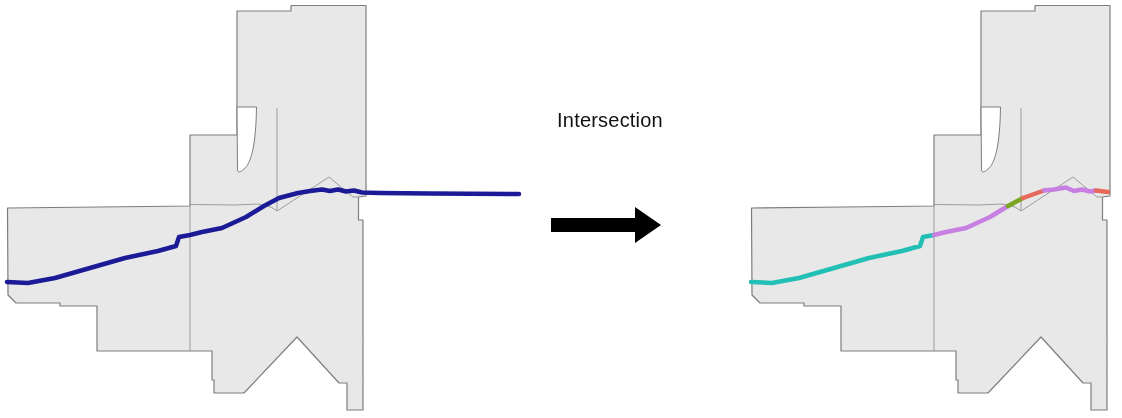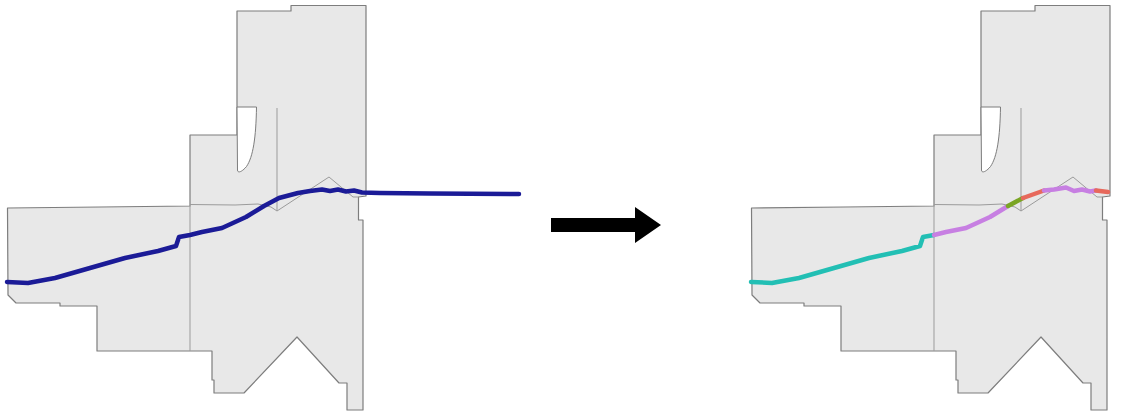--- a/index.html
+++ b/index.html
@@ -50,20 +50,21 @@
   <svg id="map-left" class="map-svg" viewBox="0 0 530 418">
       <path d="M237,11 L291,11 L291,5.5 L366,5.5 L366,196 L358.5,197 L358.5,220 L363,220 L363,410 L347,410 L347,383 L339,383 L297,337 L244,393 L214,393 L214,380 L212,380 L212,351 L97,351 L97,306 L60,306 L60,303 L16,303 L8,295 L7.5,208 L100,207 L190,206 L190,135 L237,135 Z" fill="#e8e8e8" stroke="#7d7d7d" stroke-width="1.2" stroke-linejoin="round"></path>
       <path d="M190,206 L190,351" fill="none" stroke="#9b9b9b" stroke-width="1"></path>
       <path d="M190,204.5 L235,205 L258,204 L271,207 L277,211" fill="none" stroke="#9b9b9b" stroke-width="1"></path>
       <path d="M277,108 L277,211" fill="none" stroke="#9b9b9b" stroke-width="1"></path>
       <path d="M277,211 L329,177 L353,197 L358.5,197" fill="none" stroke="#9b9b9b" stroke-width="1"></path>
       <path d="M237,107 L256.5,107 C256,138 253,157 246.5,166.5 C242,172 237.5,173.5 237.5,170 Z" fill="#ffffff" stroke="#7d7d7d" stroke-width="1"></path>
       <polyline points="7,282 28,283 55,278 90,268 125,258 158,251 176,246 179,237 190,235 202,232 222,228 246,217 264,206 279,198 298,193 310,191 322,189.5 330,191 338,189.5 346,191.5 354,190.5 362,192.5 380,193 430,193.5 519,194" fill="none" stroke="#1b1b97" stroke-width="4.5" stroke-linecap="round" stroke-linejoin="round"></polyline>
     </svg>
 
+  <div class="op-label" style="color: rgb(17, 17, 17);">Intersection</div>
 
   <svg class="arrow-svg" viewBox="540 200 132 50">
     <polygon points="551,218 635,218 635,207 661,225 635,243 635,232 551,232" fill="#000000"></polygon>
   </svg>
 
   <svg id="map-right" class="map-svg" viewBox="0 0 378 418">
       <path d="M237,11 L291,11 L291,5.5 L366,5.5 L366,196 L358.5,197 L358.5,220 L363,220 L363,410 L347,410 L347,383 L339,383 L297,337 L244,393 L214,393 L214,380 L212,380 L212,351 L97,351 L97,306 L60,306 L60,303 L16,303 L8,295 L7.5,208 L100,207 L190,206 L190,135 L237,135 Z" fill="#e8e8e8" stroke="#7d7d7d" stroke-width="1.2" stroke-linejoin="round"></path>
       <path d="M190,206 L190,351" fill="none" stroke="#9b9b9b" stroke-width="1"></path>
       <path d="M190,204.5 L235,205 L258,204 L271,207 L277,211" fill="none" stroke="#9b9b9b" stroke-width="1"></path>
       <path d="M277,108 L277,211" fill="none" stroke="#9b9b9b" stroke-width="1"></path>

